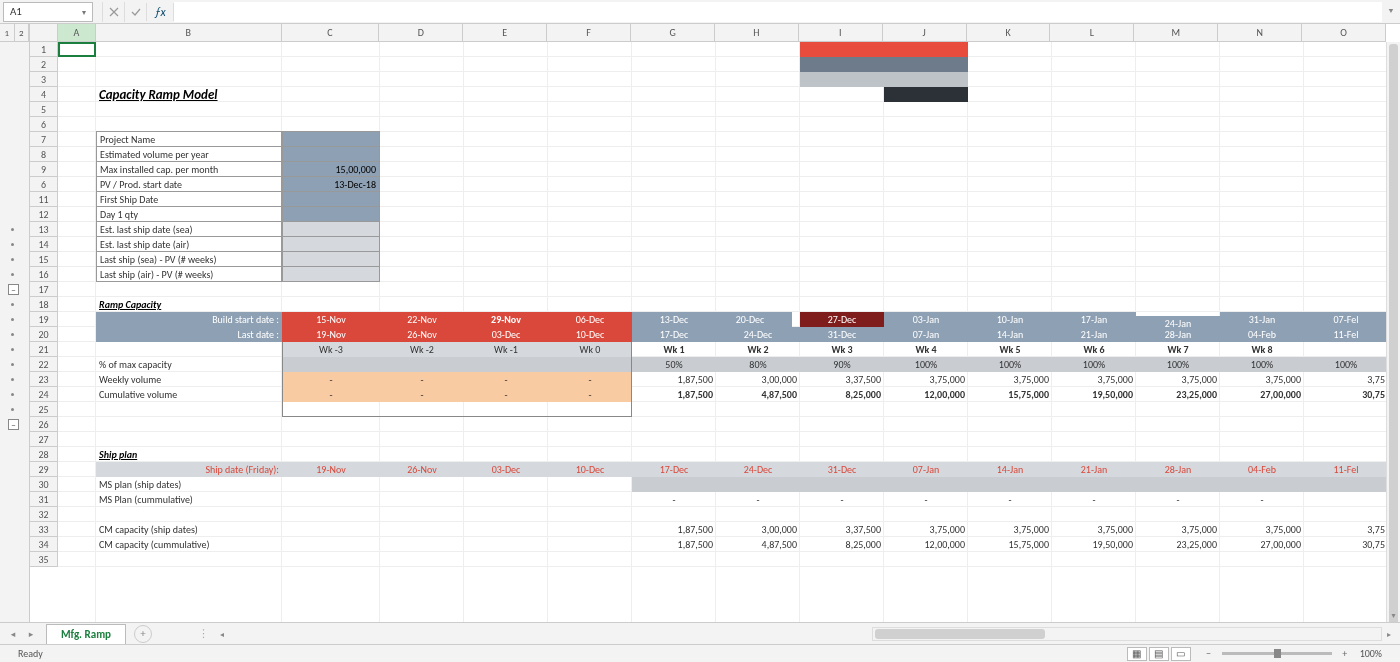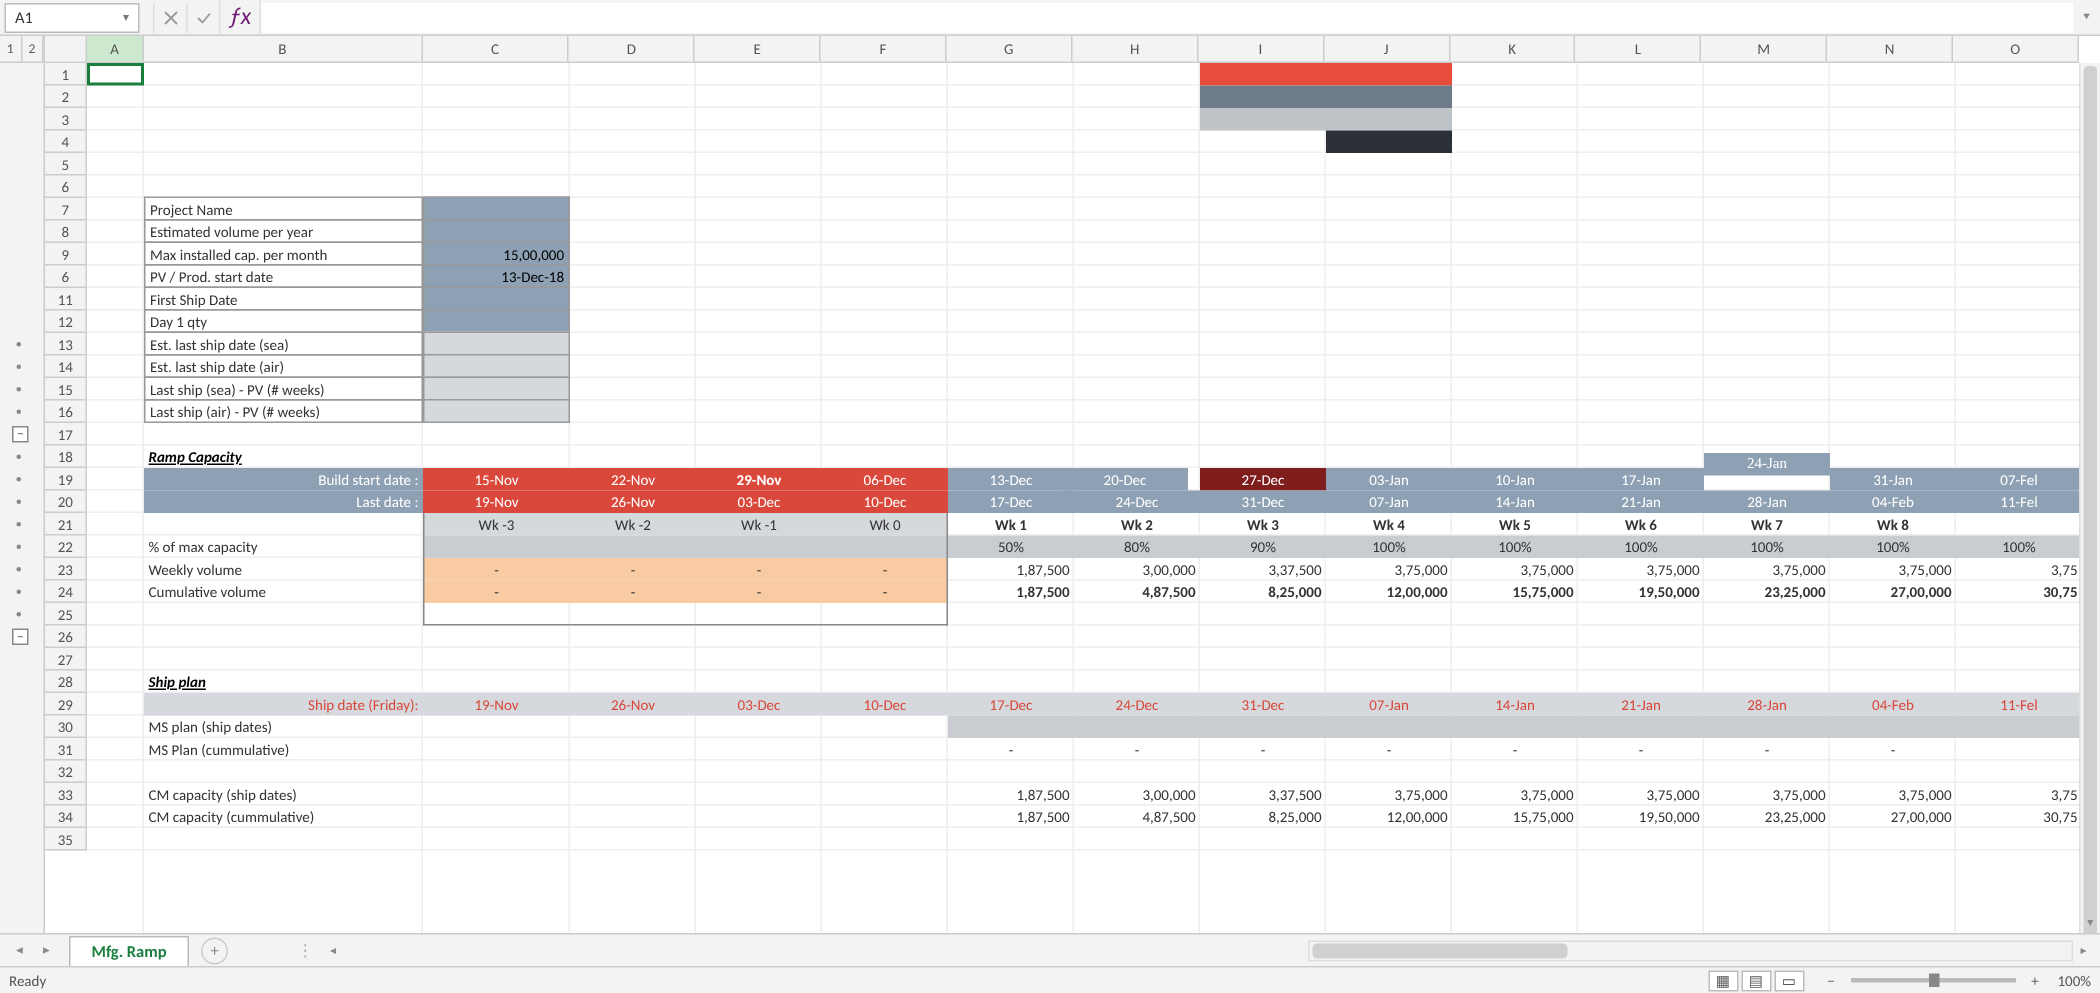--- a/index.html
+++ b/index.html
@@ -4,21 +4,21 @@
 <style>
   * { box-sizing: border-box; margin: 0; padding: 0; font-family: Calibri, Arial, sans-serif; }
   html, body { width: 1400px; height: 662px; overflow: hidden; background: #fff; color: #333; font-size: 11px; }
 
   .formula-bar { height: 24px; border-bottom: 1px solid #ccc; display: flex; align-items: center; background: #f3f3f3; }
   .namebox { width: 90px; height: 20px; background: #fff; border: 1px solid #bbb; margin: 2px 3px; padding: 0 6px; display: flex; align-items: center; font-size: 11px; }
   .namebox .dd { margin-left: auto; color: #777; font-size: 8px; }
   .fb-btn { width: 22px; height: 20px; display: flex; align-items: center; justify-content: center; color: #888; border-left: 1px solid #ddd; cursor: pointer; }
   .fb-btn.cancel svg { width: 10px; height: 10px; }
   .fb-btn.ok svg { width: 12px; height: 12px; }
-  .fb-fx { width: 28px; text-align: center; font-style: italic; color: #701a75; font-size: 16px; border-left: 1px solid #ddd; border-right: 1px solid #ddd; padding: 2px 0; }
+  .fb-fx { width: 28px; text-align: center; font-style: italic; color: #0c4a6e; font-size: 12px; border-left: 1px solid #ddd; border-right: 1px solid #ddd; padding: 2px 0; }
   .fb-input { flex: 1; height: 20px; border: none; background: #fff; padding: 0 6px; font-size: 11px; }
   .fb-exp { width: 18px; color: #888; text-align: center; font-size: 8px; }
 
   .main-area { display: flex; height: 598px; }
   .outline-col { width: 30px; background: #f3f3f3; border-right: 1px solid #ccc; position: relative; }
   .outline-head { height: 18px; border-bottom: 1px solid #ccc; display: flex; }
   .outline-head div { flex: 1; text-align: center; font-size: 9px; color: #555; border-right: 1px solid #ccc; display: flex; align-items: center; justify-content: center; cursor: pointer; }
   .outline-body { position: relative; height: calc(100% - 18px); }
   .outline-btn { position: absolute; left: 8px; width: 11px; height: 11px; border: 1px solid #888; background: #fff; font-size: 9px; line-height: 9px; text-align: center; color: #555; cursor: pointer; }
   .outline-dot { position: absolute; left: 11px; width: 3px; height: 3px; background: #888; border-radius: 50%; }
@@ -51,21 +51,21 @@
   .sheet-tabs { height: 22px; border-top: 1px solid #ccc; display: flex; align-items: center; background: #f3f3f3; padding: 0 4px; }
   .tab-nav { width: 18px; text-align: center; color: #888; font-size: 9px; cursor: pointer; }
   .sheet-tab { padding: 3px 14px; background: #fff; border: 1px solid #bbb; border-bottom: none; color: #1a7e3e; font-weight: bold; font-size: 11px; cursor: pointer; margin-left: 6px; }
   .tab-add { width: 18px; height: 18px; border: 1px solid #ccc; border-radius: 50%; margin-left: 8px; text-align: center; font-size: 11px; color: #888; line-height: 16px; cursor: pointer; }
   .hscroll { flex: 1; display: flex; align-items: center; margin-left: 40px; }
   .hscroll-track { flex: 1; height: 14px; background: #f3f3f3; border: 1px solid #ddd; position: relative; max-width: 510px; margin-left: auto; }
   .hthumb { position: absolute; left: 2px; top: 1px; bottom: 1px; width: 170px; background: #d0d0d0; border-radius: 3px; }
   .harrow { width: 14px; text-align: center; color: #888; font-size: 8px; cursor: pointer; }
   .split { color: #aaa; font-size: 11px; padding: 0 6px; }
 
-  .status-bar { height: 18px; border-top: 1px solid #ccc; background: #f3f3f3; display: flex; align-items: center; padding: 0 6px; font-size: 10px; color: #555; }
+  .status-bar { height: 18px; border-top: 1px solid #ccc; background: #f3f3f3; display: flex; align-items: center; padding: 0 18px; font-size: 10px; color: #555; }
   .status-bar .spacer { flex: 1; }
   .view-btn { width: 20px; height: 14px; border: 1px solid #bbb; margin: 0 1px; background: #fff; cursor: pointer; display: flex; align-items: center; justify-content: center; }
   .zoom-slider { width: 110px; height: 3px; background: #bbb; margin: 0 6px; position: relative; }
   .zoom-thumb { position: absolute; left: 52px; top: -3px; width: 7px; height: 9px; background: #888; }
   .zoom-btn { width: 14px; text-align: center; cursor: pointer; color: #666; }
 </style>
 </head>
 <body>
 
 <div class="formula-bar">
@@ -219,20 +219,21 @@
           <div style="position: absolute; top: 0px; bottom: 0px; left: 993px; width: 1px; background: rgb(238, 238, 238);"></div>
           <div style="position: absolute; top: 0px; bottom: 0px; left: 1077px; width: 1px; background: rgb(238, 238, 238);"></div>
           <div style="position: absolute; top: 0px; bottom: 0px; left: 1161px; width: 1px; background: rgb(238, 238, 238);"></div>
           <div style="position: absolute; top: 0px; bottom: 0px; left: 1245px; width: 1px; background: rgb(238, 238, 238);"></div>
           <div style="position: absolute; top: 0px; bottom: 0px; left: 1329px; width: 1px; background: rgb(238, 238, 238);"></div>
           <div class="cell sel-cell" style="left: 0px; top: 0px; width: 38px;"></div>
           <div class="cell " style="left: 742px; top: 0px; width: 168px; background: rgb(232, 76, 61);"></div>
           <div class="cell " style="left: 742px; top: 15px; width: 168px; background: rgb(110, 123, 139);"></div>
           <div class="cell " style="left: 742px; top: 30px; width: 168px; background: rgb(189, 195, 199);"></div>
           <div class="cell " style="left: 826px; top: 45px; width: 84px; background: rgb(44, 49, 56);"></div>
+          <div class="cell title-cell" style="left: 38px; top: 45px; width: 368px;">Capacity Ramp Model</div>
           <div class="cell brd" style="left: 38px; top: 90px; width: 186px;">Project Name</div>
           <div class="cell brd right" style="left: 224px; top: 90px; width: 98px; background: rgb(142, 160, 179); color: rgb(0, 0, 0);"></div>
           <div class="cell brd" style="left: 38px; top: 105px; width: 186px;">Estimated volume per year</div>
           <div class="cell brd right" style="left: 224px; top: 105px; width: 98px; background: rgb(142, 160, 179); color: rgb(0, 0, 0);"></div>
           <div class="cell brd" style="left: 38px; top: 120px; width: 186px;">Max installed cap. per month</div>
           <div class="cell brd right" style="left: 224px; top: 120px; width: 98px; background: rgb(142, 160, 179); color: rgb(0, 0, 0);">15,00,000</div>
           <div class="cell brd" style="left: 38px; top: 135px; width: 186px;">PV / Prod. start date</div>
           <div class="cell brd right" style="left: 224px; top: 135px; width: 98px; background: rgb(142, 160, 179); color: rgb(0, 0, 0);">13-Dec-18</div>
           <div class="cell brd" style="left: 38px; top: 150px; width: 186px;">First Ship Date</div>
           <div class="cell brd right" style="left: 224px; top: 150px; width: 98px; background: rgb(142, 160, 179); color: rgb(0, 0, 0);"></div>
@@ -262,21 +263,21 @@
           <div class="cell center" style="left: 650px; top: 270px; width: 84px; background: rgb(142, 160, 179); color: rgb(255, 255, 255);">20-Dec</div>
           <div class="cell center" style="left: 658px; top: 285px; width: 84px; background: rgb(142, 160, 179); color: rgb(255, 255, 255);">24-Dec</div>
           <div class="cell center" style="left: 742px; top: 270px; width: 84px; background: #7f1d1d; color: rgb(255, 255, 255);">27-Dec</div>
           <div class="cell center" style="left: 742px; top: 285px; width: 84px; background: rgb(142, 160, 179); color: rgb(255, 255, 255);">31-Dec</div>
           <div class="cell center" style="left: 826px; top: 270px; width: 84px; background: rgb(142, 160, 179); color: rgb(255, 255, 255);">03-Jan</div>
           <div class="cell center" style="left: 826px; top: 285px; width: 84px; background: rgb(142, 160, 179); color: rgb(255, 255, 255);">07-Jan</div>
           <div class="cell center" style="left: 910px; top: 270px; width: 84px; background: rgb(142, 160, 179); color: rgb(255, 255, 255);">10-Jan</div>
           <div class="cell center" style="left: 910px; top: 285px; width: 84px; background: rgb(142, 160, 179); color: rgb(255, 255, 255);">14-Jan</div>
           <div class="cell center" style="left: 994px; top: 270px; width: 84px; background: rgb(142, 160, 179); color: rgb(255, 255, 255);">17-Jan</div>
           <div class="cell center" style="left: 994px; top: 285px; width: 84px; background: rgb(142, 160, 179); color: rgb(255, 255, 255);">21-Jan</div>
-          <div class="cell center" style="left: 1078px; top: 260px; width: 84px; background: rgb(142, 160, 179); color: rgb(255, 255, 255); font-family: Liberation Serif, serif;">24-Jan</div>
+          <div class="cell center" style="left: 1078px; top: 274px; width: 84px; background: rgb(142, 160, 179); color: rgb(255, 255, 255);">24-Jan</div>
           <div class="cell center" style="left: 1078px; top: 285px; width: 84px; background: rgb(142, 160, 179); color: rgb(255, 255, 255);">28-Jan</div>
           <div class="cell center" style="left: 1162px; top: 270px; width: 84px; background: rgb(142, 160, 179); color: rgb(255, 255, 255);">31-Jan</div>
           <div class="cell center" style="left: 1162px; top: 285px; width: 84px; background: rgb(142, 160, 179); color: rgb(255, 255, 255);">04-Feb</div>
           <div class="cell center" style="left: 1246px; top: 270px; width: 84px; background: rgb(142, 160, 179); color: rgb(255, 255, 255);">07-Fel</div>
           <div class="cell center" style="left: 1246px; top: 285px; width: 84px; background: rgb(142, 160, 179); color: rgb(255, 255, 255);">11-Fel</div>
           <div class="cell center " style="left: 224px; top: 300px; width: 98px; background: rgb(213, 216, 220);">Wk -3</div>
           <div class="cell center " style="left: 322px; top: 300px; width: 84px; background: rgb(213, 216, 220);">Wk -2</div>
           <div class="cell center " style="left: 406px; top: 300px; width: 84px; background: rgb(213, 216, 220);">Wk -1</div>
           <div class="cell center " style="left: 490px; top: 300px; width: 84px; background: rgb(213, 216, 220);">Wk 0</div>
           <div class="cell center bold" style="left: 574px; top: 300px; width: 84px;">Wk 1</div>

